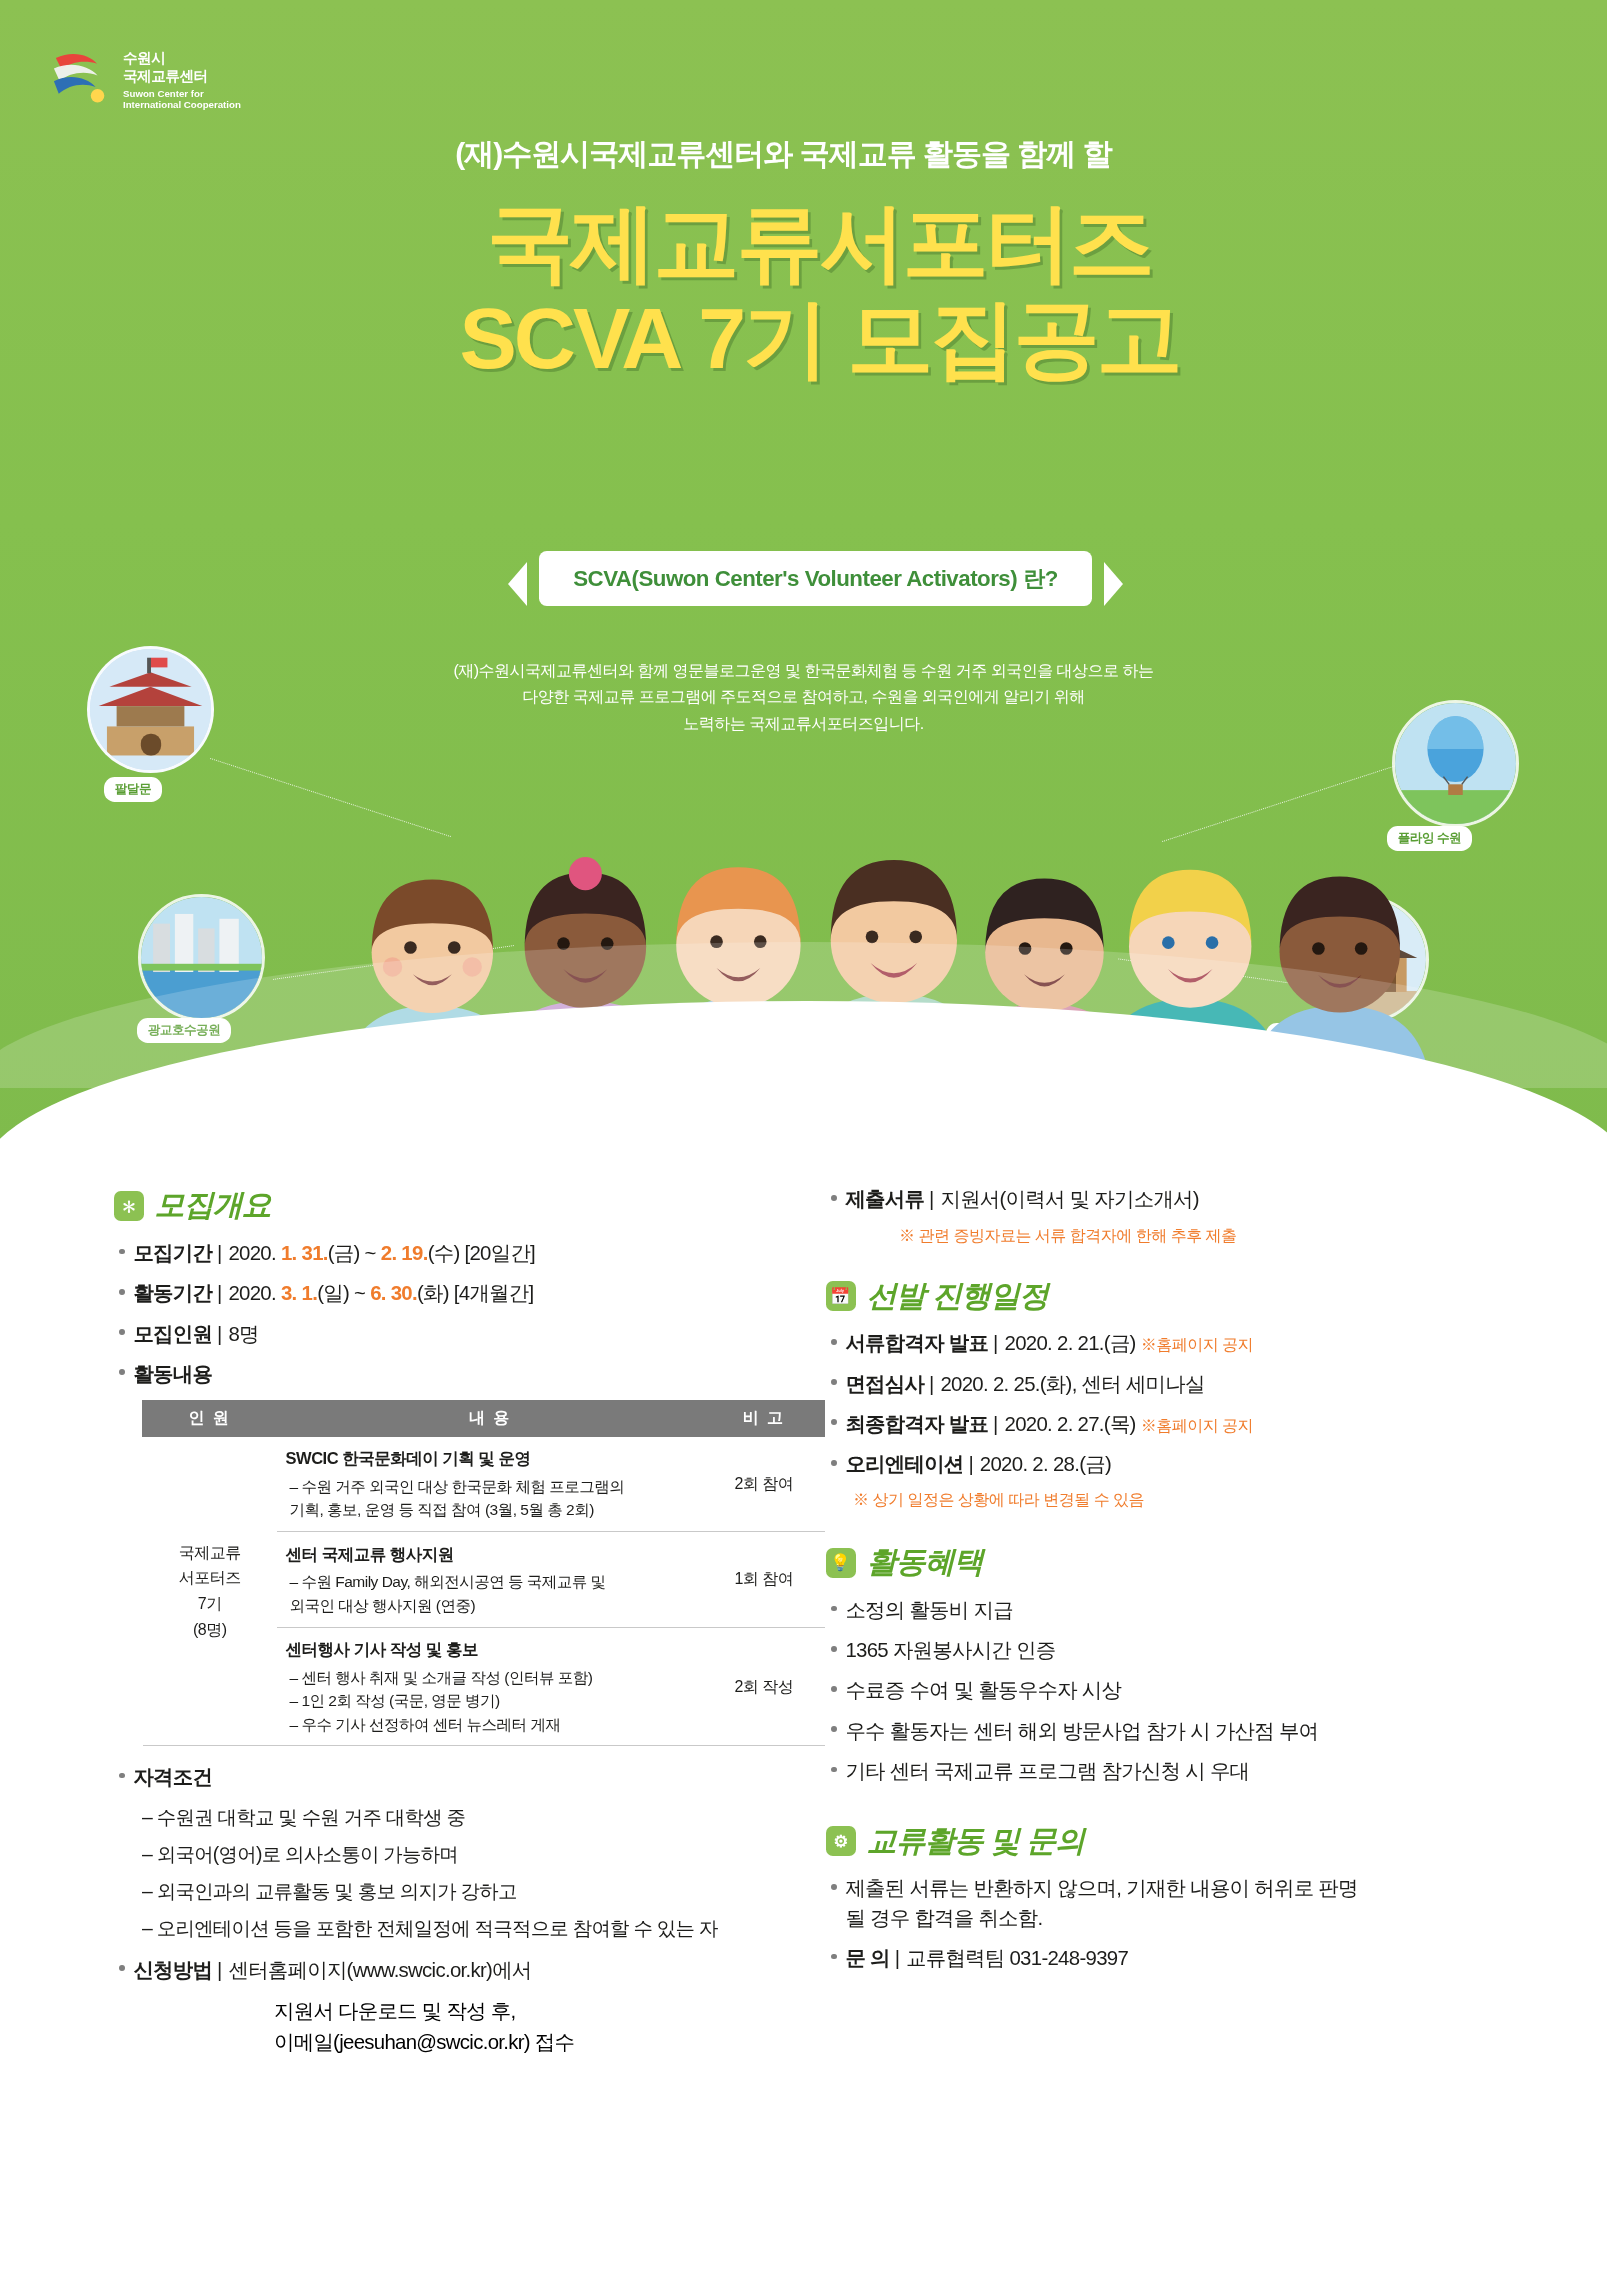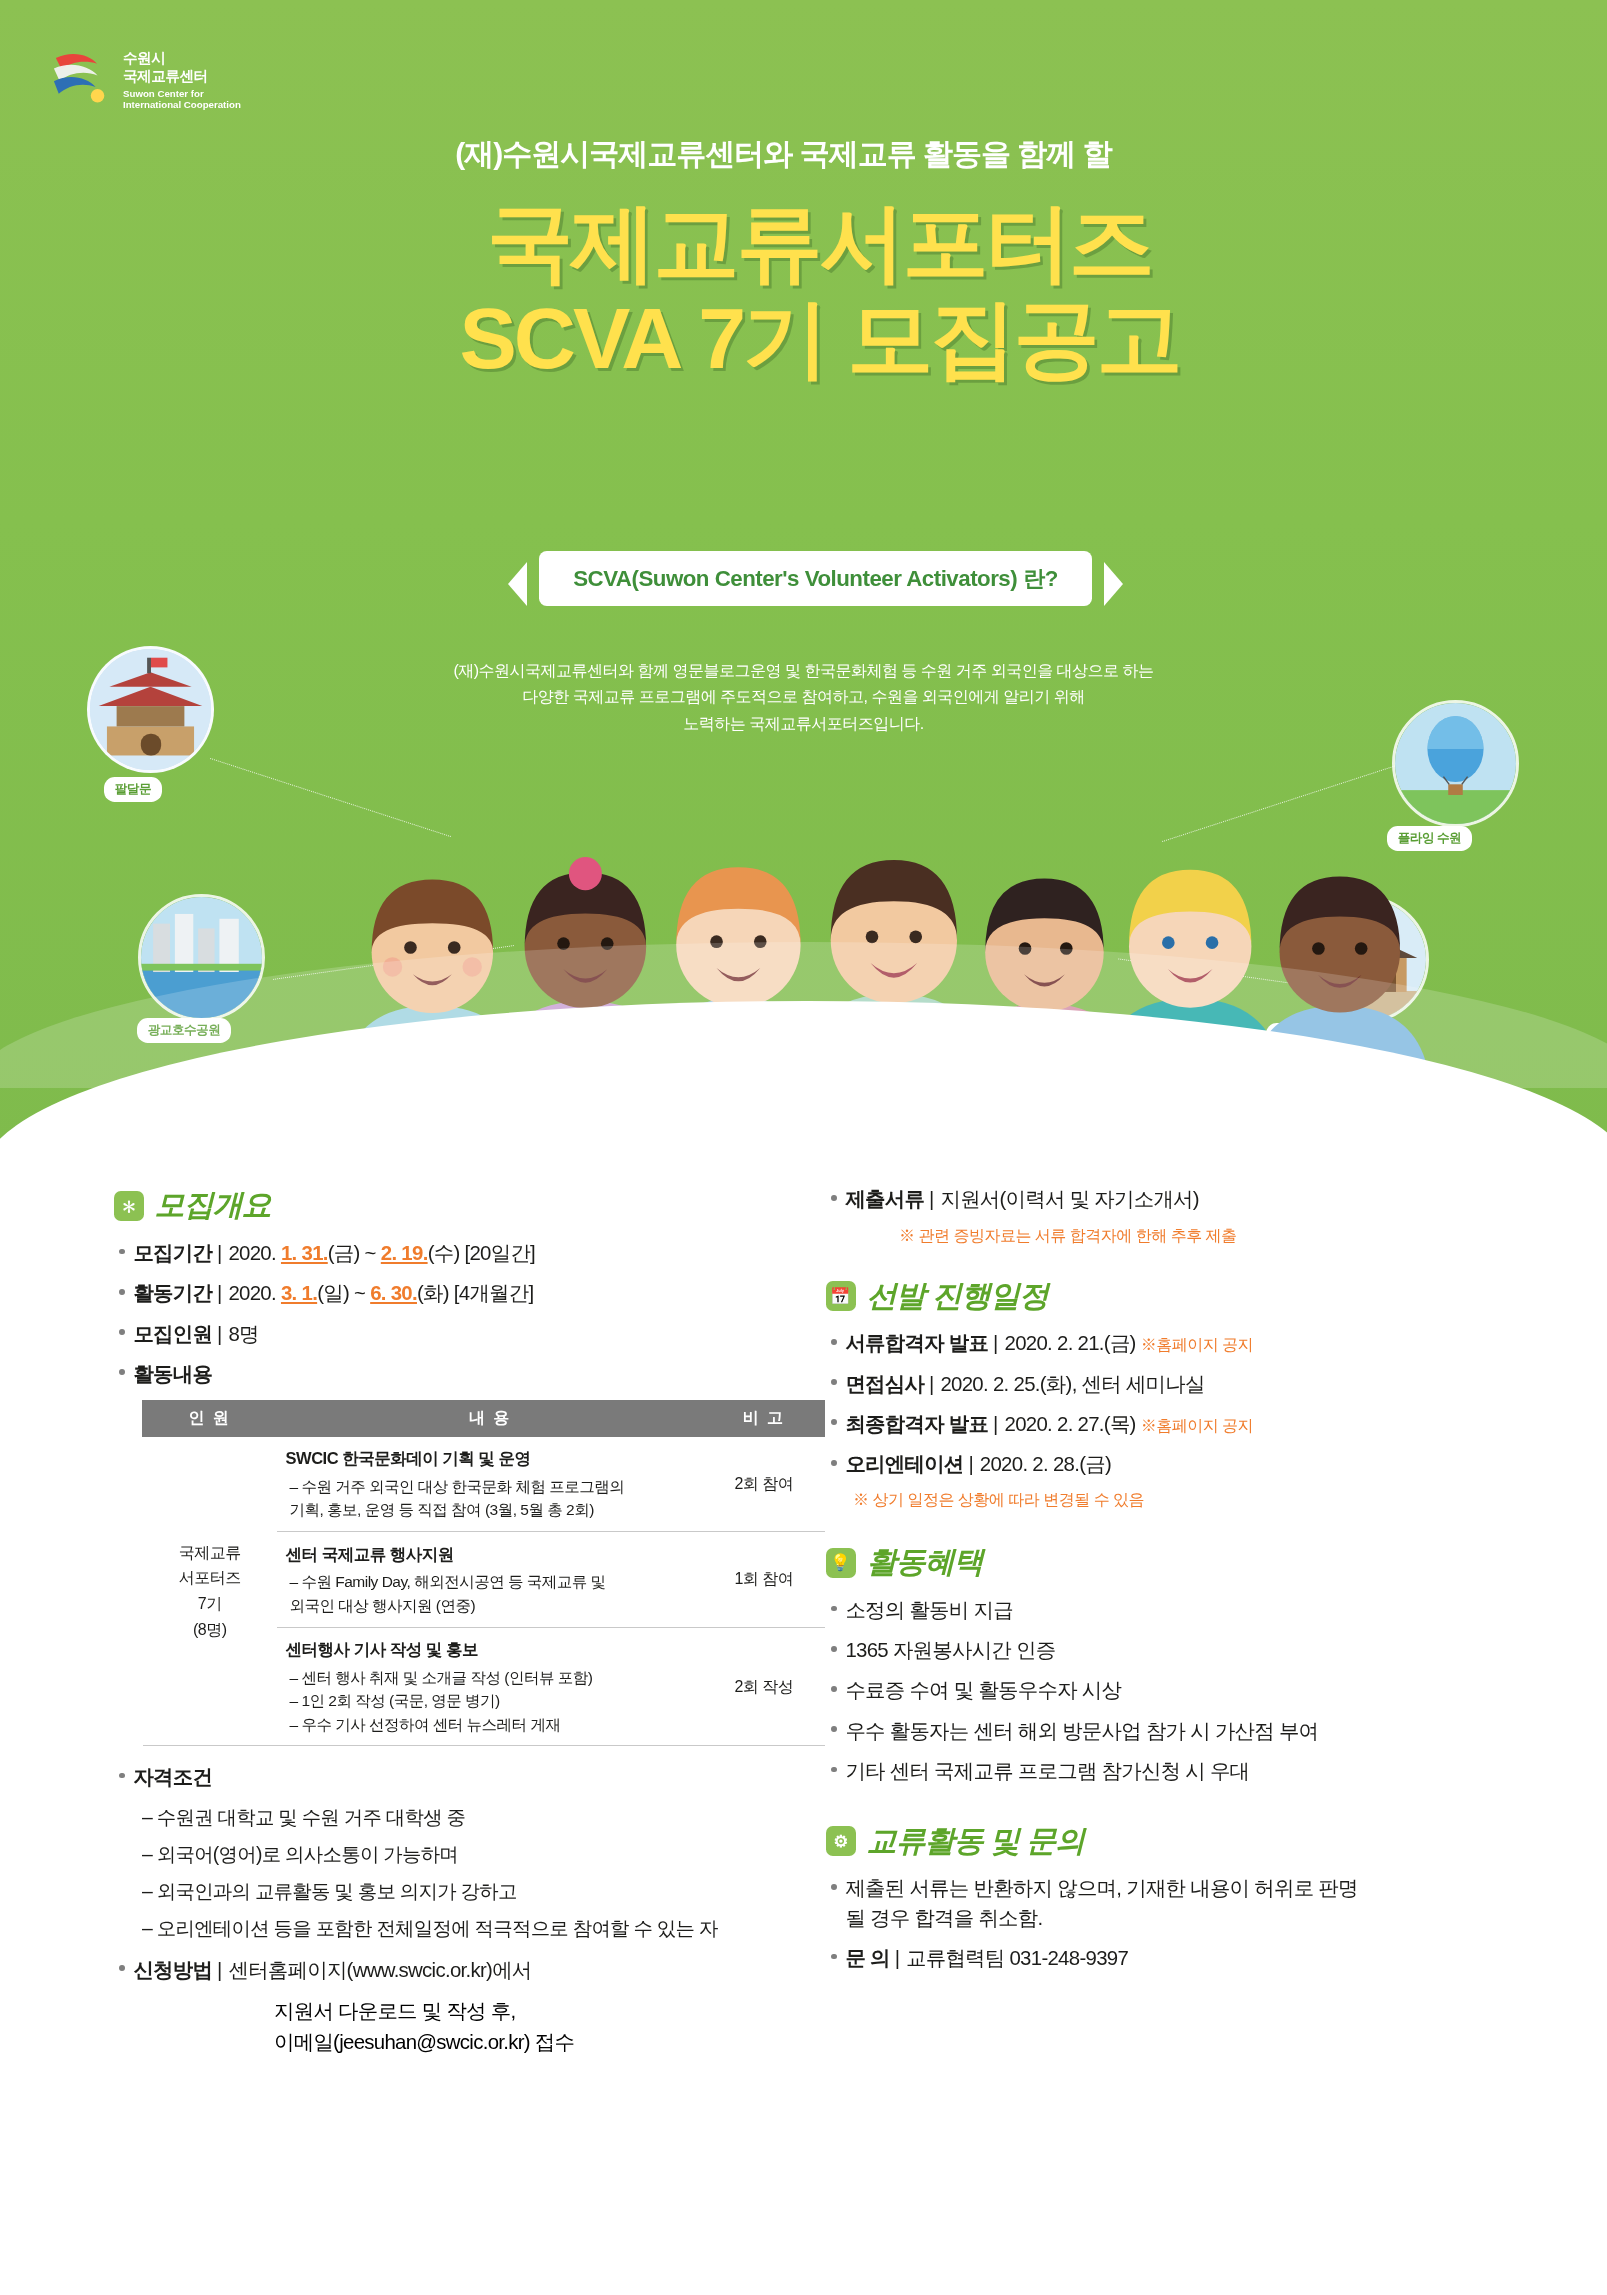--- a/index.html
+++ b/index.html
@@ -91,21 +91,21 @@
 
   .bullet{
     position:relative;padding-left:19.4px;font-size:20.4px;color:#1d1d1b;
     margin-bottom:10.7px;letter-spacing:-0.7px;line-height:1.45;
   }
   .bullet:before{
     content:"";position:absolute;left:4.9px;top:9.7px;width:5.8px;height:5.8px;border-radius:50%;background:#7f7f7f;
   }
   .bullet b{font-weight:bold;}
   .bar{display:inline-block;margin:0 6.8px 0 4.9px;color:#1d1d1b;}
-  .org{color:#f07c2c;font-weight:bold;text-decoration:underline;}
+  .org{color:#f07c2c;font-weight:bold;}
   .small-note{font-size:16px;color:#f07c2c;letter-spacing:-0.5px;}
   .sub-line{font-size:19.4px;color:#1d1d1b;letter-spacing:-0.7px;margin:0 0 7.8px 28px;line-height:1.5;}
 
   
   table.act{border-collapse:collapse;width:683px;margin:6.8px 0 16.5px 28px;font-size:15.5px;color:#1d1d1b;}
   table.act th{
     background:#7a7a7a;color:#ffffff;font-weight:bold;font-size:16px;
     padding:6.8px 0;border:0.5px solid #7a7a7a;letter-spacing:1.9px;
   }
   table.act td{border-bottom:0.5px solid #c9c9c9;padding:9.7px 8.7px;vertical-align:middle;line-height:1.5;letter-spacing:-0.5px;}

